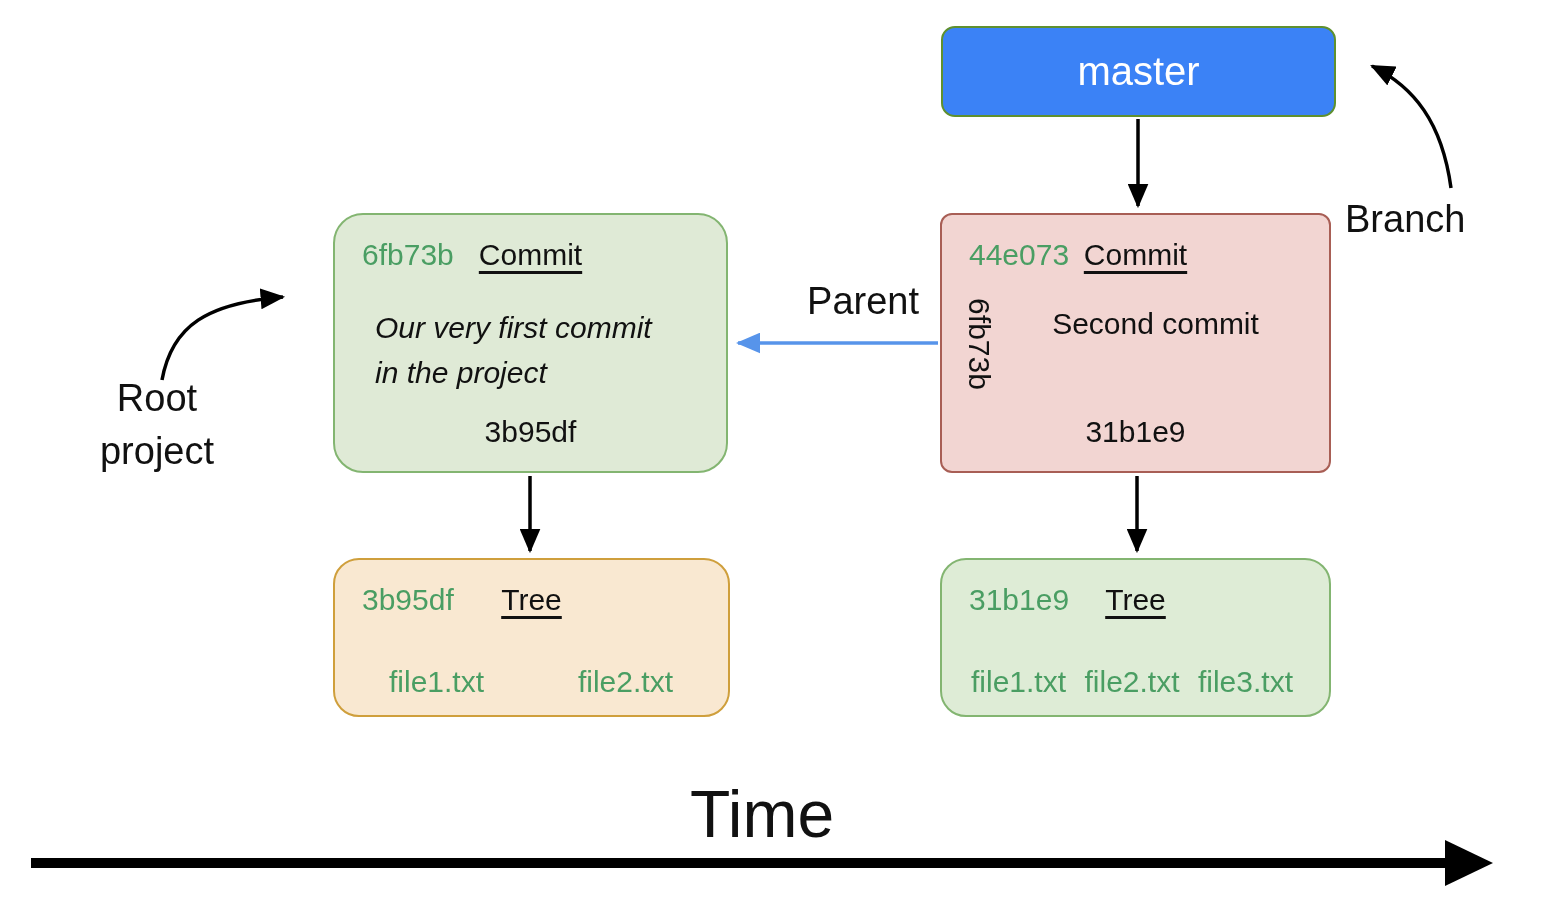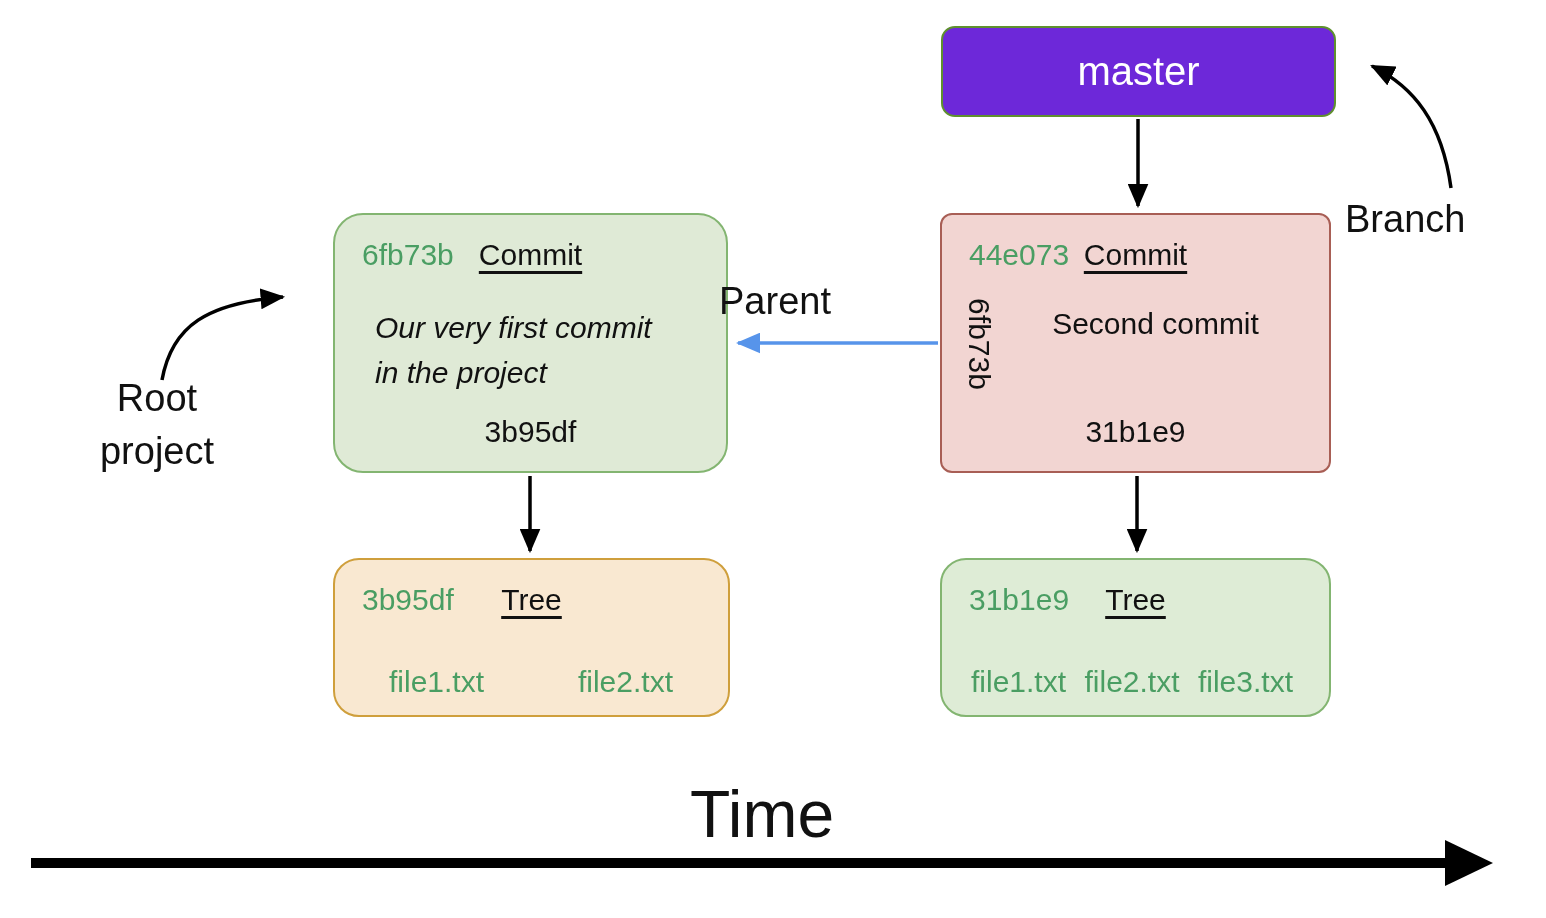--- a/index.html
+++ b/index.html
@@ -10,21 +10,21 @@
     background: #ffffff;
     font-family: "Liberation Sans", sans-serif;
     color: #111111;
     overflow: hidden;
   }
   .box { position: absolute; box-sizing: border-box; }
 
   
   .master-box {
     left: 941px; top: 26px; width: 395px; height: 91px;
-    background: #6d28d9; border: 2.5px solid #5f902e; border-radius: 14px;
+    background: #3b82f6; border: 2.5px solid #5f902e; border-radius: 14px;
     display: flex; align-items: center; justify-content: center;
     color: #ffffff; font-size: 40px;
   }
 
   
   .commit1 {
     left: 333px; top: 213px; width: 395px; height: 260px;
     background: #dfead6; border: 2.5px solid #83b571; border-radius: 30px;
   }
   .commit2 {
@@ -68,21 +68,21 @@
     position: absolute; left: 0; right: 0; top: 105px;
     display: flex; justify-content: space-between;
     font-size: 30px;
   }
   .files-row.t1 { padding: 0 55px 0 40px; }
   .files-row.t2 { padding: 0 36px 0 15px; }
   .file-name { color: #4a9e63; margin-left: 14px; }
 
   
   .annotation { position: absolute; font-size: 38px; color: #111111; }
-  .lbl-parent { left: 719px; top: 280px; width: 200px; text-align: left; }
+  .lbl-parent { left: 719px; top: 280px; width: 200px; text-align: right; }
   .lbl-branch { left: 1345px; top: 198px; width: 200px; text-align: left; }
   .lbl-root   { left: 32px; top: 372px; width: 250px; text-align: center; white-space: pre-line; line-height: 53px; }
   .lbl-time   { left: 662px; top: 776px; width: 200px; text-align: center; font-size: 66px; }
 
   svg.arrows { position: absolute; left: 0; top: 0; pointer-events: none; }
 </style>
 </head>
 <body>
 
 <div class="canvas">

